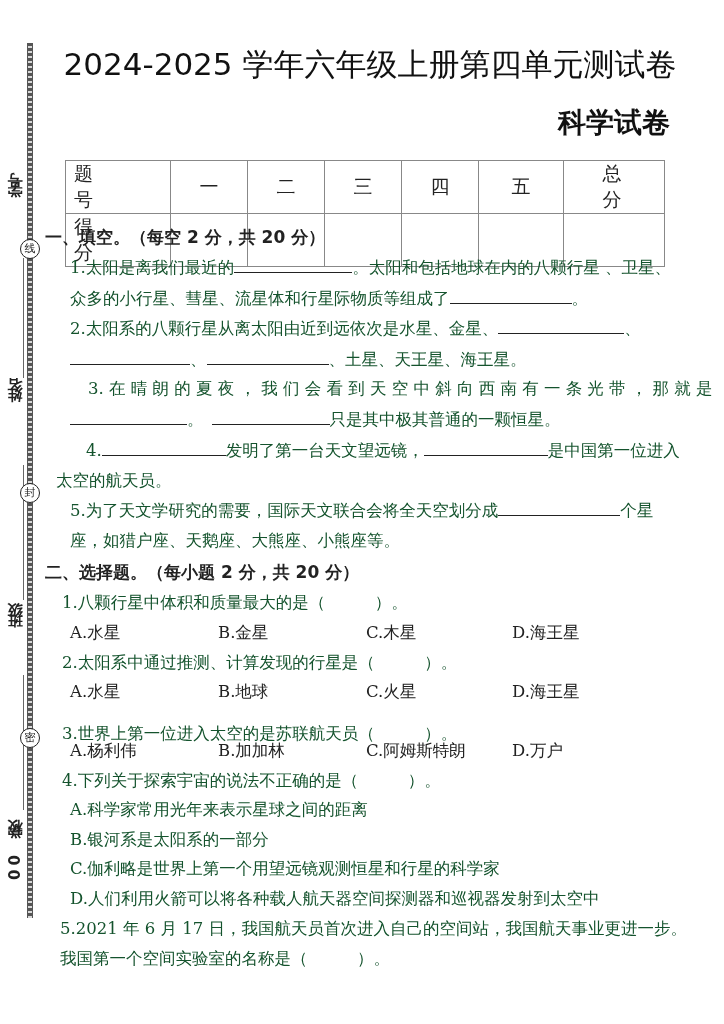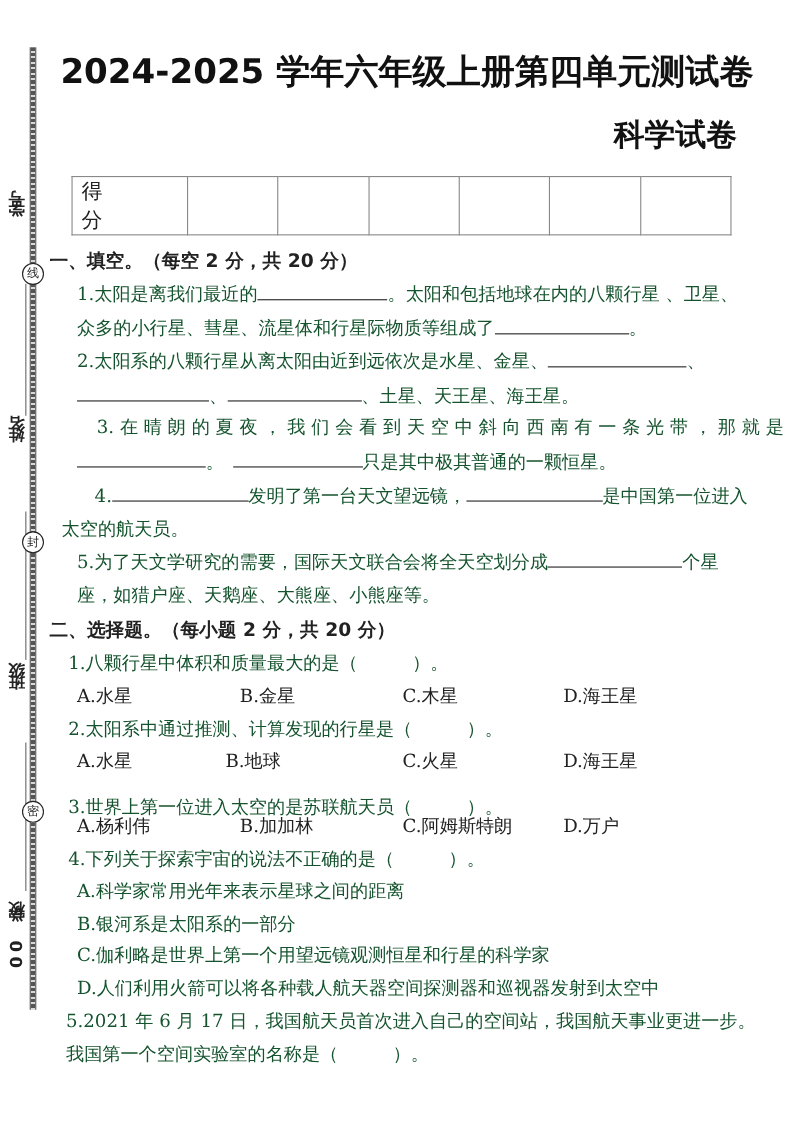--- a/index.html
+++ b/index.html
@@ -18,21 +18,21 @@
   }
   .field-rule { position: absolute; left: 23px; width: 1px; background: #666; }
   .field-label {
     position: absolute; left: 6px; width: 18px;
     font-family: "DejaVu Sans", sans-serif; font-weight: bold; font-size: 15px; color: #222;
     writing-mode: vertical-rl; transform: rotate(180deg); text-align: center; letter-spacing: 10px;
   }
 
   .title {
     position: absolute; left: 50px; width: 640px; top: 44px; text-align: center;
-    font-family: "DejaVu Sans", sans-serif; font-weight: bold; font-size: 31px; color: #111; letter-spacing: 0px;
+    font-family: "DejaVu Sans", sans-serif; font-weight: normal; font-size: 31px; color: #111; letter-spacing: 0px;
   }
   .subtitle {
     position: absolute; left: 50px; width: 620px; top: 104px; text-align: right;
     font-family: "DejaVu Sans", sans-serif; font-weight: bold; font-size: 28px; color: #111;
   }
 
   table.score {
     position: absolute; left: 65px; top: 160px; width: 600px; border-collapse: collapse;
     font-family: "DejaVu Sans", sans-serif; font-size: 19px; color: #222;
   }
@@ -64,20 +64,29 @@
 <div class="field-label" style="top:812px;height:100px;letter-spacing:4px;">00学校</div>
 <div class="binding-seal" style="top:239px;">线</div>
 <div class="binding-seal" style="top:483px;">封</div>
 <div class="binding-seal" style="top:728px;">密</div>
 
 <div class="title">2024-2025 学年六年级上册第四单元测试卷</div>
 <div class="subtitle">科学试卷</div>
 
 <table class="score">
   <tbody>
+      <tr>
+    <td class="head">题 号</td>
+    <td style="width:76px">一</td>
+    <td style="width:76px">二</td>
+    <td style="width:76px">三</td>
+    <td style="width:76px">四</td>
+    <td style="width:84px">五</td>
+    <td style="letter-spacing:24px;padding-left:20px">总 分</td>
+  </tr>
   <tr>
     <td class="head" style="letter-spacing:40px">得 分</td>
     <td></td>
     <td></td>
     <td></td>
     <td></td>
     <td></td>
     <td></td>
   </tr>
 </tbody>
@@ -120,21 +129,21 @@
 <div class="opts" style="top:622px;">
   <span style="left:0">A.水星</span>
   <span style="left:148px">B.金星</span>
   <span style="left:296px">C.木星</span>
   <span style="left:442px">D.海王星</span>
 </div>
 
 <div class="line" style="left:62px;top:652px;">2.太阳系中通过推测、计算发现的行星是（　　　）。</div>
 <div class="opts" style="top:681px;">
   <span style="left:0">A.水星</span>
-  <span style="left:135px">B.地球</span>
+  <span style="left:148px">B.地球</span>
   <span style="left:296px">C.火星</span>
   <span style="left:442px">D.海王星</span>
 </div>
 
 <div class="line" style="left:62px;top:711px;margin-top:12px;">3.世界上第一位进入太空的是苏联航天员（　　　）。</div>
 <div class="opts" style="top:740px;">
   <span style="left:0">A.杨利伟</span>
   <span style="left:148px">B.加加林</span>
   <span style="left:296px">C.阿姆斯特朗</span>
   <span style="left:442px">D.万户</span>

